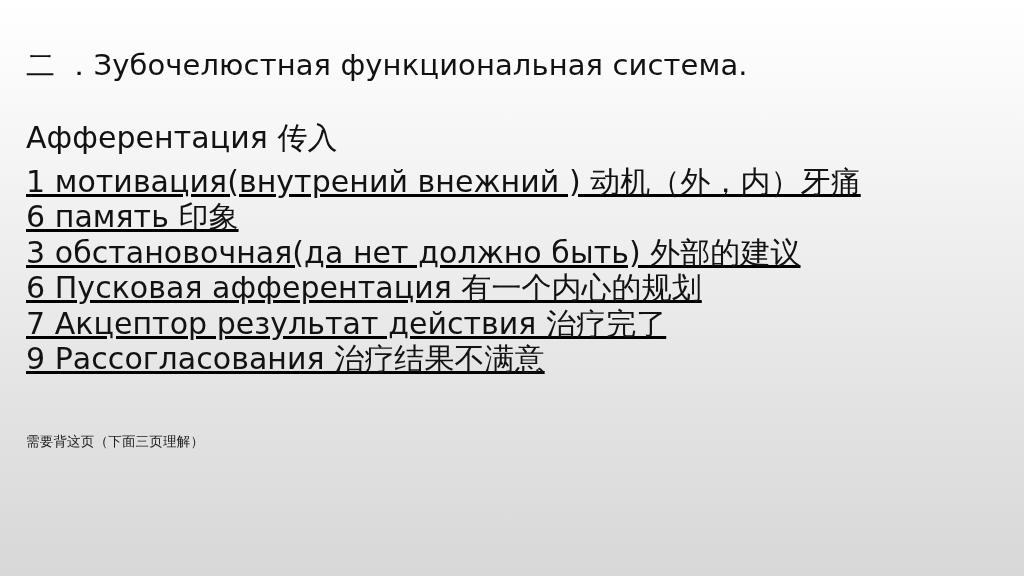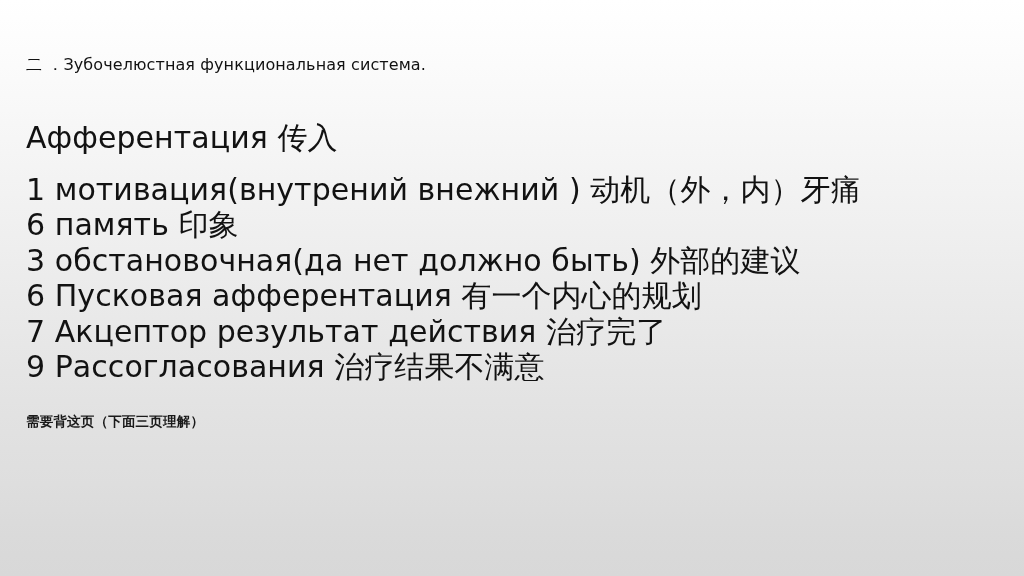--- a/index.html
+++ b/index.html
@@ -30,42 +30,42 @@
         #dadada 93%,
         #d8d8d8 100%);
   }
   #content {
     position: absolute;
     left: 26px;
     top: 48px;
     right: 30px;
   }
   .heading {
-    font-size: 16px;
+    font-size: 29px;
     line-height: 34px;
     color: #121212;
     letter-spacing: 0.1px;
     white-space: nowrap;
   }
   .spacer {
     height: 38px;
   }
   .body-line {
     font-size: 30px;
     line-height: 35.5px;
     color: #121212;
     white-space: nowrap;
     letter-spacing: 0.05px;
   }
   .list-block {
-    margin-top: 16px;
+    margin-top: 8px;
+    text-decoration: underline;
   }
   .footnote-wrap {
-    margin-top: 26px;
-    font-weight: bold;
+    margin-top: 54px;
   }
   .footnote {
     font-size: 13.5px;
     line-height: 20px;
     color: #1a1a1a;
     white-space: nowrap;
     letter-spacing: 0.2px;
   }
 </style>
 </head>

